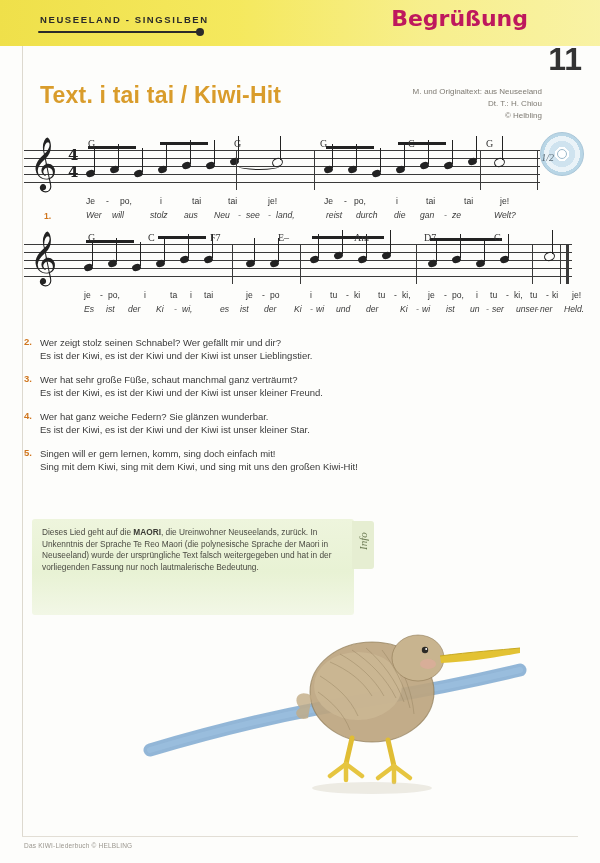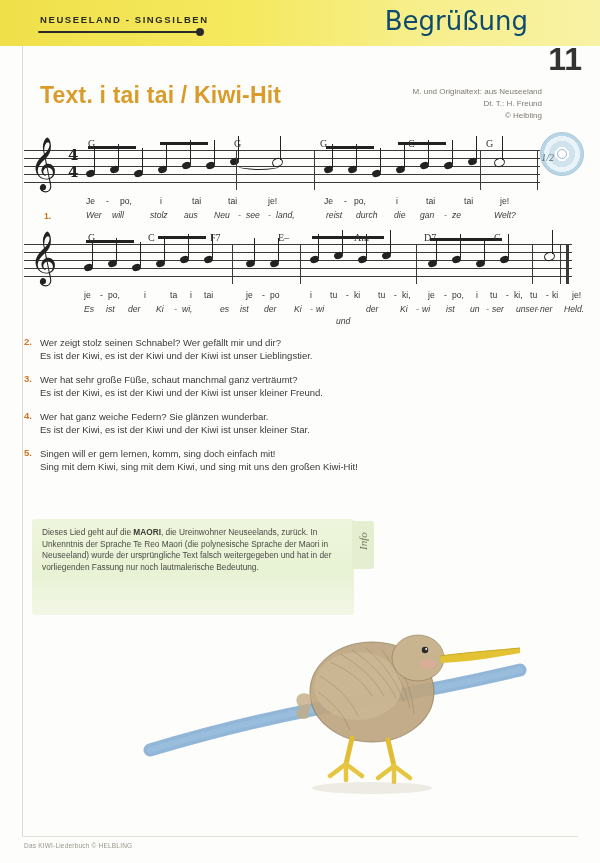--- a/index.html
+++ b/index.html
@@ -32,21 +32,21 @@
   .chapter-underline{
     position:absolute;left:38px;top:31px;width:162px;height:2px;background:#2a2a2a;
     border-radius:2px;
   }
   .chapter-underline:after{
     content:"";position:absolute;right:-4px;top:-3px;width:8px;height:8px;border-radius:50%;
     background:#2a2a2a;
   }
   .section-title{
     position:absolute;right:72px;top:6px;
-    font-size:26px;color:#0c4a6e;font-weight:normal;
+    font-size:22px;color:#be185d;font-weight:bold;
     font-family:"DejaVu Sans", sans-serif;
   }
   .page-number{
     position:absolute;right:18px;top:0px;
     font-size:32px;font-weight:bold;color:#333;margin-top:41px;
   }
   
   .left-rule{
     position:absolute;left:22px;top:46px;width:1px;height:790px;background:#ddd9cf;
   }
@@ -166,21 +166,21 @@
   <div class="chapter-tab">NEUSEELAND - SINGSILBEN</div>
   <div class="chapter-underline"></div>
   <div class="section-title">Begrüßung</div>
   <div class="page-number">11</div>
 
   <div class="left-rule"></div>
 
   <div class="song-title">Text. i tai tai / Kiwi-Hit</div>
   <div class="credits">
     <div>M. und Originaltext: aus Neuseeland</div>
-    <div>Dt. T.: H. Freund</div>
+    <div>Dt. T.: H. Chiou</div>
     <div>© Helbling</div>
   </div>
 
   <div class="cd">
     <div class="disc"></div>
     <div class="hole"></div>
   </div>
   <div class="cd-label" style="position:absolute;right:46px;top:152px;">1/2</div>
 
   <div class="staff-wrap" id="staff1-wrap" style="top:150px;width:520px;">
@@ -446,21 +446,21 @@
       <div class="lyric italic" style="position: absolute; left: 128px; top: 304px;">der</div>
       <div class="lyric italic" style="position: absolute; left: 156px; top: 304px;">Ki</div>
       <div class="lyric italic" style="position: absolute; left: 174px; top: 304px;">-</div>
       <div class="lyric italic" style="position: absolute; left: 182px; top: 304px;">wi,</div>
       <div class="lyric italic" style="position: absolute; left: 220px; top: 304px;">es</div>
       <div class="lyric italic" style="position: absolute; left: 240px; top: 304px;">ist</div>
       <div class="lyric italic" style="position: absolute; left: 264px; top: 304px;">der</div>
       <div class="lyric italic" style="position: absolute; left: 294px; top: 304px;">Ki</div>
       <div class="lyric italic" style="position: absolute; left: 310px; top: 304px;">-</div>
       <div class="lyric italic" style="position: absolute; left: 316px; top: 304px;">wi</div>
-      <div class="lyric italic" style="position: absolute; left: 336px; top: 316px;">und</div>
+      <div class="lyric italic" style="position: absolute; left: 336px; top: 304px;">und</div>
       <div class="lyric italic" style="position: absolute; left: 366px; top: 304px;">der</div>
       <div class="lyric italic" style="position: absolute; left: 400px; top: 304px;">Ki</div>
       <div class="lyric italic" style="position: absolute; left: 416px; top: 304px;">-</div>
       <div class="lyric italic" style="position: absolute; left: 422px; top: 304px;">wi</div>
       <div class="lyric italic" style="position: absolute; left: 446px; top: 304px;">ist</div>
       <div class="lyric italic" style="position: absolute; left: 470px; top: 304px;">un</div>
       <div class="lyric italic" style="position: absolute; left: 486px; top: 304px;">-</div>
       <div class="lyric italic" style="position: absolute; left: 492px; top: 304px;">ser</div>
       <div class="lyric italic" style="position: absolute; left: 516px; top: 304px;">unser</div>
       <div class="lyric italic" style="position: absolute; left: 536px; top: 304px;">-</div>

